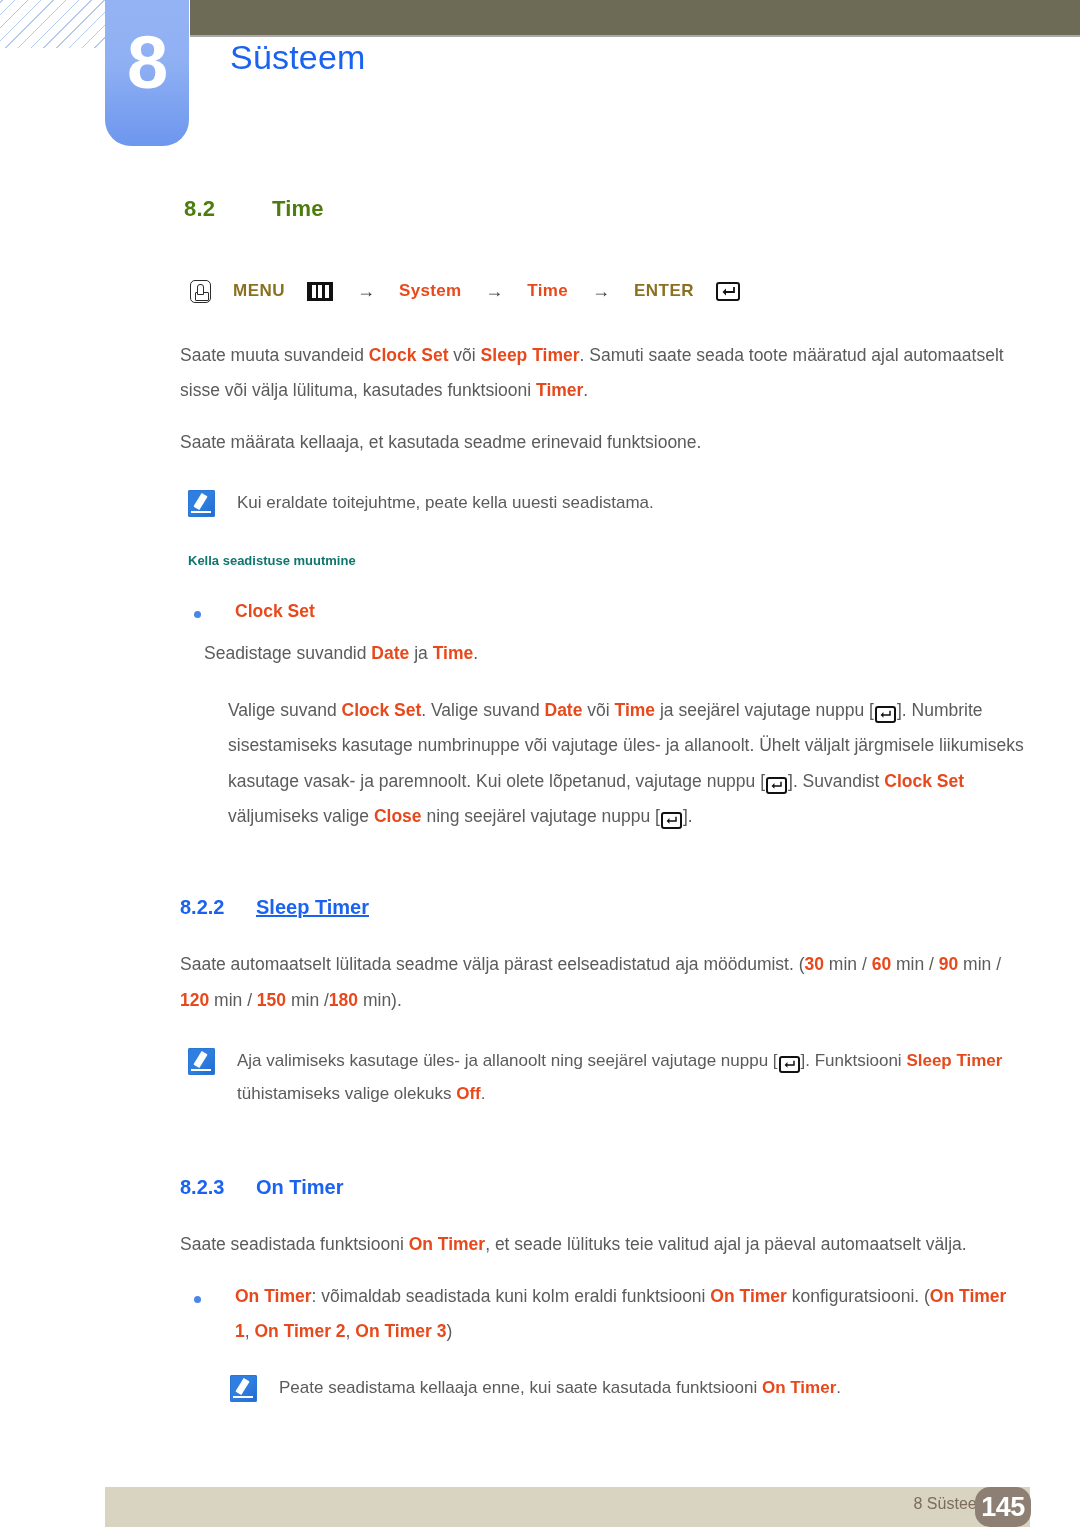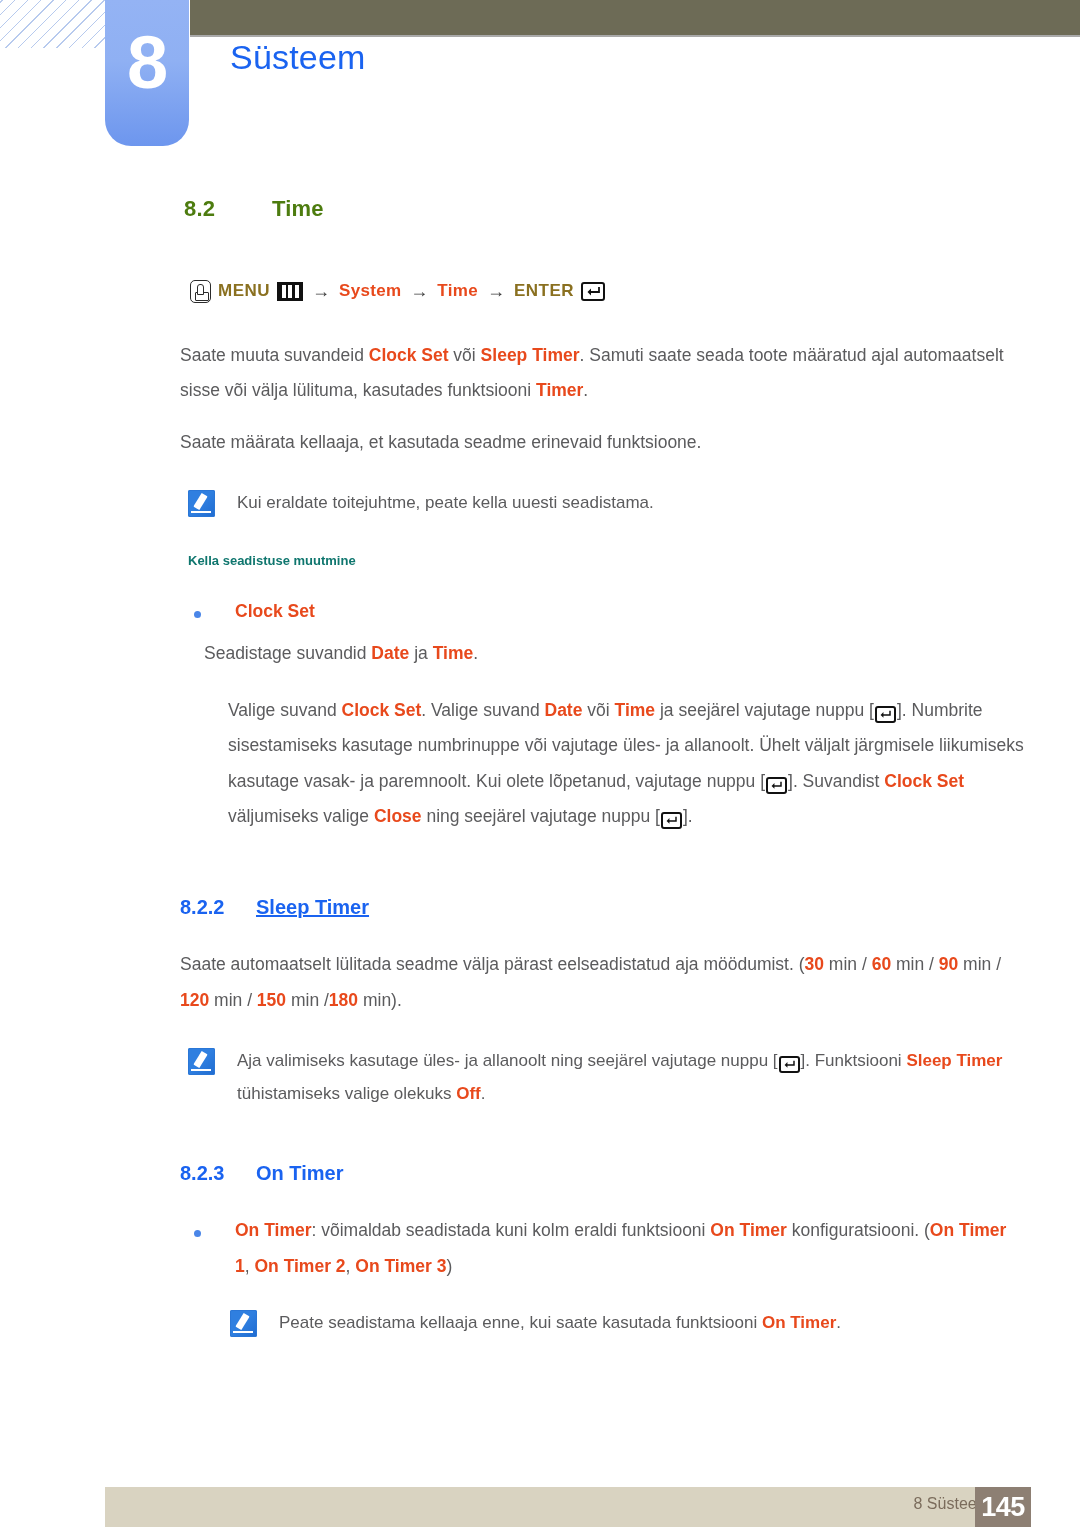--- a/index.html
+++ b/index.html
@@ -92,21 +92,21 @@
     font-size: 20px;
     font-weight: bold;
     color: #1a63f0;
   }
   h3.subsection .num { display: inline-block; width: 76px; }
 
   
   .menupath {
     display: flex;
     align-items: center;
-    gap: 7px;
+    gap: 22px;
     margin: 0 0 34px 10px;
     font-size: 17px;
     font-weight: bold;
     height: 26px;
   }
   .menupath .mp-olive { color: #8a7020; letter-spacing: .5px; }
   .menupath .mp-orange { color: #e8491c; letter-spacing: .3px; }
   .menupath .mp-arrow { color: #3a3a3a; font-weight: normal; font-size: 18px; padding: 0 2px; }
 
   .icon-handpress {
@@ -289,20 +289,21 @@
     left: 975px; top: 1487px;
     width: 56px; height: 40px;
     background: #8d7f73;
     color: #ffffff;
     font-size: 27px;
     font-weight: bold;
     display: flex;
     align-items: center;
     justify-content: center;
     letter-spacing: -.5px;
+    border-radius: 15px;
   }
 </style>
 </head>
 <body>
 
 <div class="hatch"></div>
 
 <div class="topbar"></div>
 <div class="topbar-rule"></div>
 
@@ -385,24 +386,25 @@
   <div class="note">
     <span class="icon-note"></span>
     <div class="note-body"><span>Aja valimiseks kasutage üles- ja allanoolt ning seejärel vajutage nuppu [</span><span class="enterkey-inline">
           <svg width="13" height="9" viewBox="0 0 15 11">
             <path d="M13 1 v5 H4" stroke="#111" stroke-width="1.8" fill="none"></path>
             <path d="M5 2.5 L1.5 6 L5 9.5 Z" fill="#111"></path>
           </svg>
         </span><span>]. Funktsiooni </span><span class="hl">Sleep Timer</span><span> tühistamiseks valige olekuks </span><span class="hl">Off</span><span>.</span></div>
   </div>
 
-  <h3 class="subsection" style="margin-top:52px;">
+  <h3 class="subsection" style="margin-top:66px;">
     <span class="num">8.2.3</span><span>On Timer</span>
   </h3>
 
+  <p class="body"><span>Saate seadistada funktsiooni </span><span class="hl">On Timer</span><span>, et seade lülituks teie valitud ajal ja päeval automaatselt välja.</span></p>
 
   <div class="bullet-row">
     <span class="bullet-dot"></span>
     <div class="bullet-text"><span class="hl">On Timer</span><span>: võimaldab seadistada kuni kolm eraldi funktsiooni </span><span class="hl">On Timer</span><span> konfiguratsiooni. (</span><span class="hl">On Timer 1</span><span>, </span><span class="hl">On Timer 2</span><span>, </span><span class="hl">On Timer 3</span><span>)</span></div>
   </div>
 
   <div class="note" style="margin-top:22px;margin-left:50px;">
     <span class="icon-note"></span>
     <div class="note-body"><span>Peate seadistama kellaaja enne, kui saate kasutada funktsiooni </span><span class="hl">On Timer</span><span>.</span></div>
   </div>

